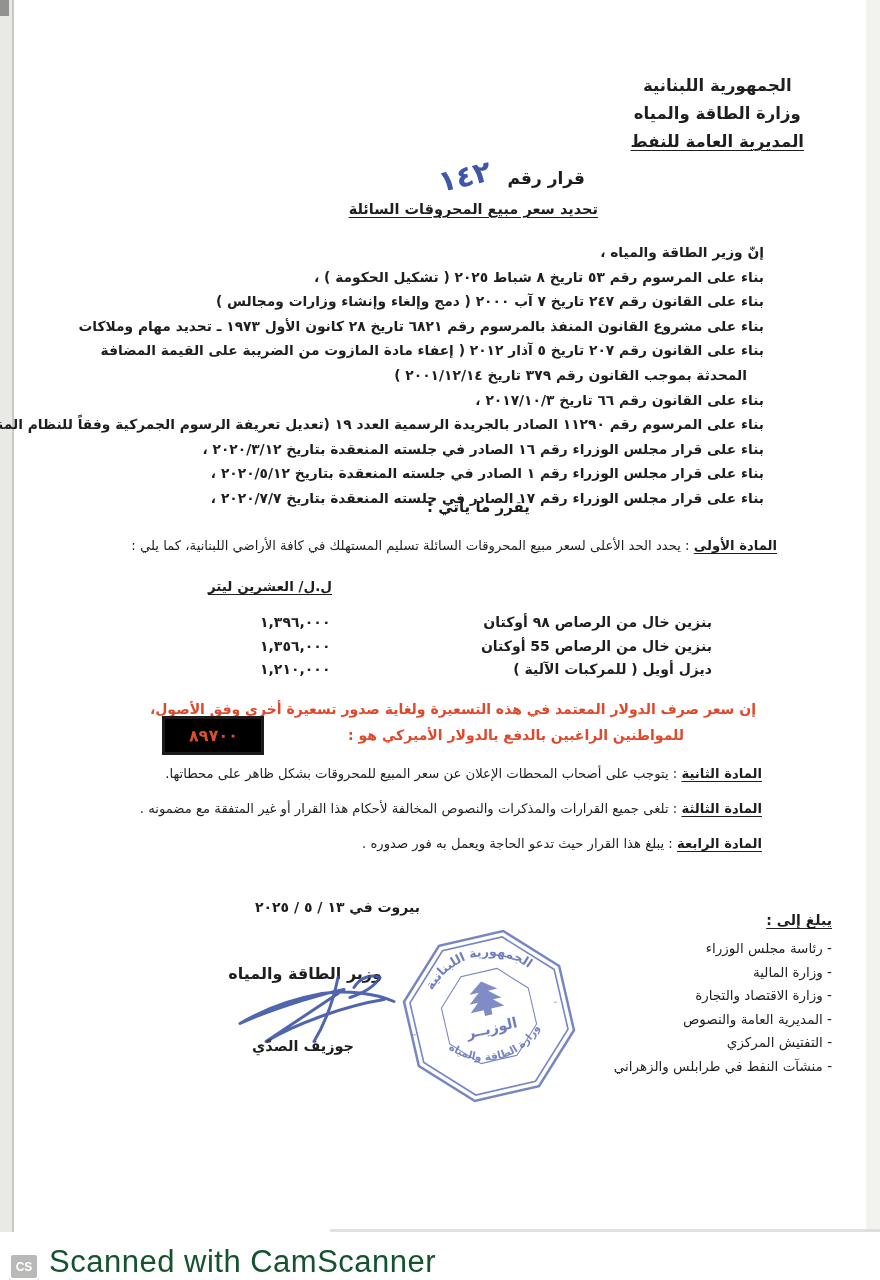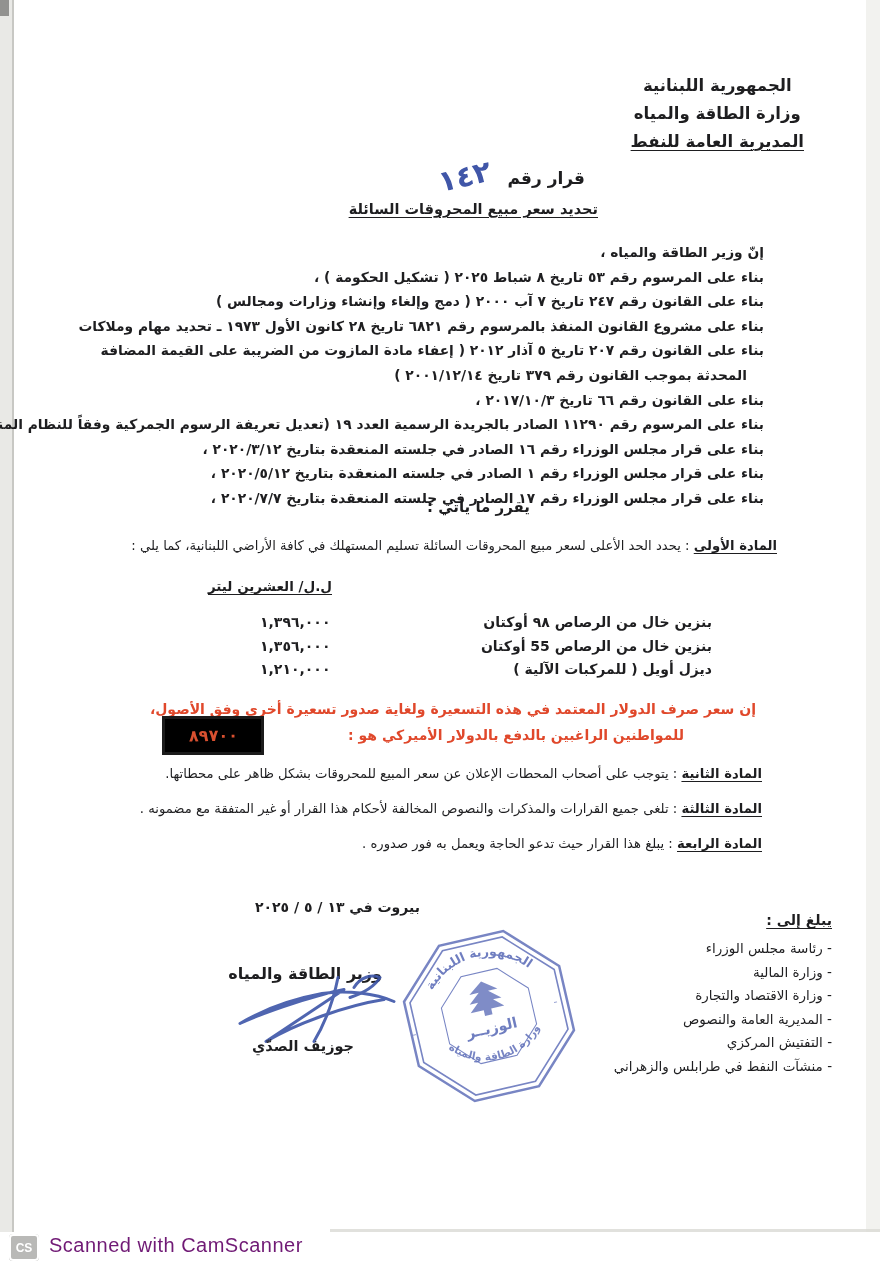--- a/index.html
+++ b/index.html
@@ -40,26 +40,26 @@
   .article-line{margin-bottom:13px;line-height:22px;white-space:nowrap;}
   .place-date{position:absolute;top:899px;right:460px;font-weight:bold;font-size:14px;}
   .signer-title{position:absolute;top:943px;right:498px;font-weight:bold;font-size:16px;margin-top:21px;}
   .signature{position:absolute;top:962px;left:226px;width:185px;height:88px;}
   .signer-name{position:absolute;top:1038px;left:252px;font-weight:bold;font-size:14.5px;}
   .stamp{position:absolute;top:925px;left:398px;width:182px;height:182px;transform:rotate(-13deg);opacity:.88;}
   .distribution{position:absolute;top:912px;right:48px;width:260px;text-align:right;}
   .dist-heading{font-weight:bold;font-size:14px;text-decoration:underline;text-underline-offset:3px;margin-bottom:9px;}
   .dist-line{font-size:13.5px;line-height:23.5px;white-space:nowrap;}
   
-  .footer{position:absolute;left:0;top:1234px;width:724px;height:46px;background:#fff;direction:ltr;display:flex;align-items:flex-start;}
+  .footer{position:absolute;left:0;top:1234px;width:724px;height:46px;background:#fff;direction:ltr;display:flex;align-items:flex-end;}
   .cs-icon{width:30px;height:27px;margin-left:9px;border-radius:4px;background:#b9b9b7;
     box-shadow:inset 0 0 0 2px #ffffff, inset 0 -8px 0 0 #b9b9b7;
     display:flex;align-items:center;justify-content:center;color:#ffffff;
     font-family:"Liberation Sans",sans-serif;font-weight:bold;font-size:12px;}
-  .footer-text{margin-left:10px;color:#701a75;font-size:20px;font-family:"Liberation Sans",sans-serif;letter-spacing:.5px;}
+  .footer-text{margin-left:10px;color:#14532d;font-size:31px;font-family:"Liberation Sans",sans-serif;letter-spacing:.5px;}
 </style>
 </head>
 <body>
 
 <div class="scan-strip-left"></div>
 <div class="scan-line-left"></div>
 <div class="scan-blotch"></div>
 <div class="scan-strip-right"></div>
 <div class="scan-shadow-bottom"></div>
 

